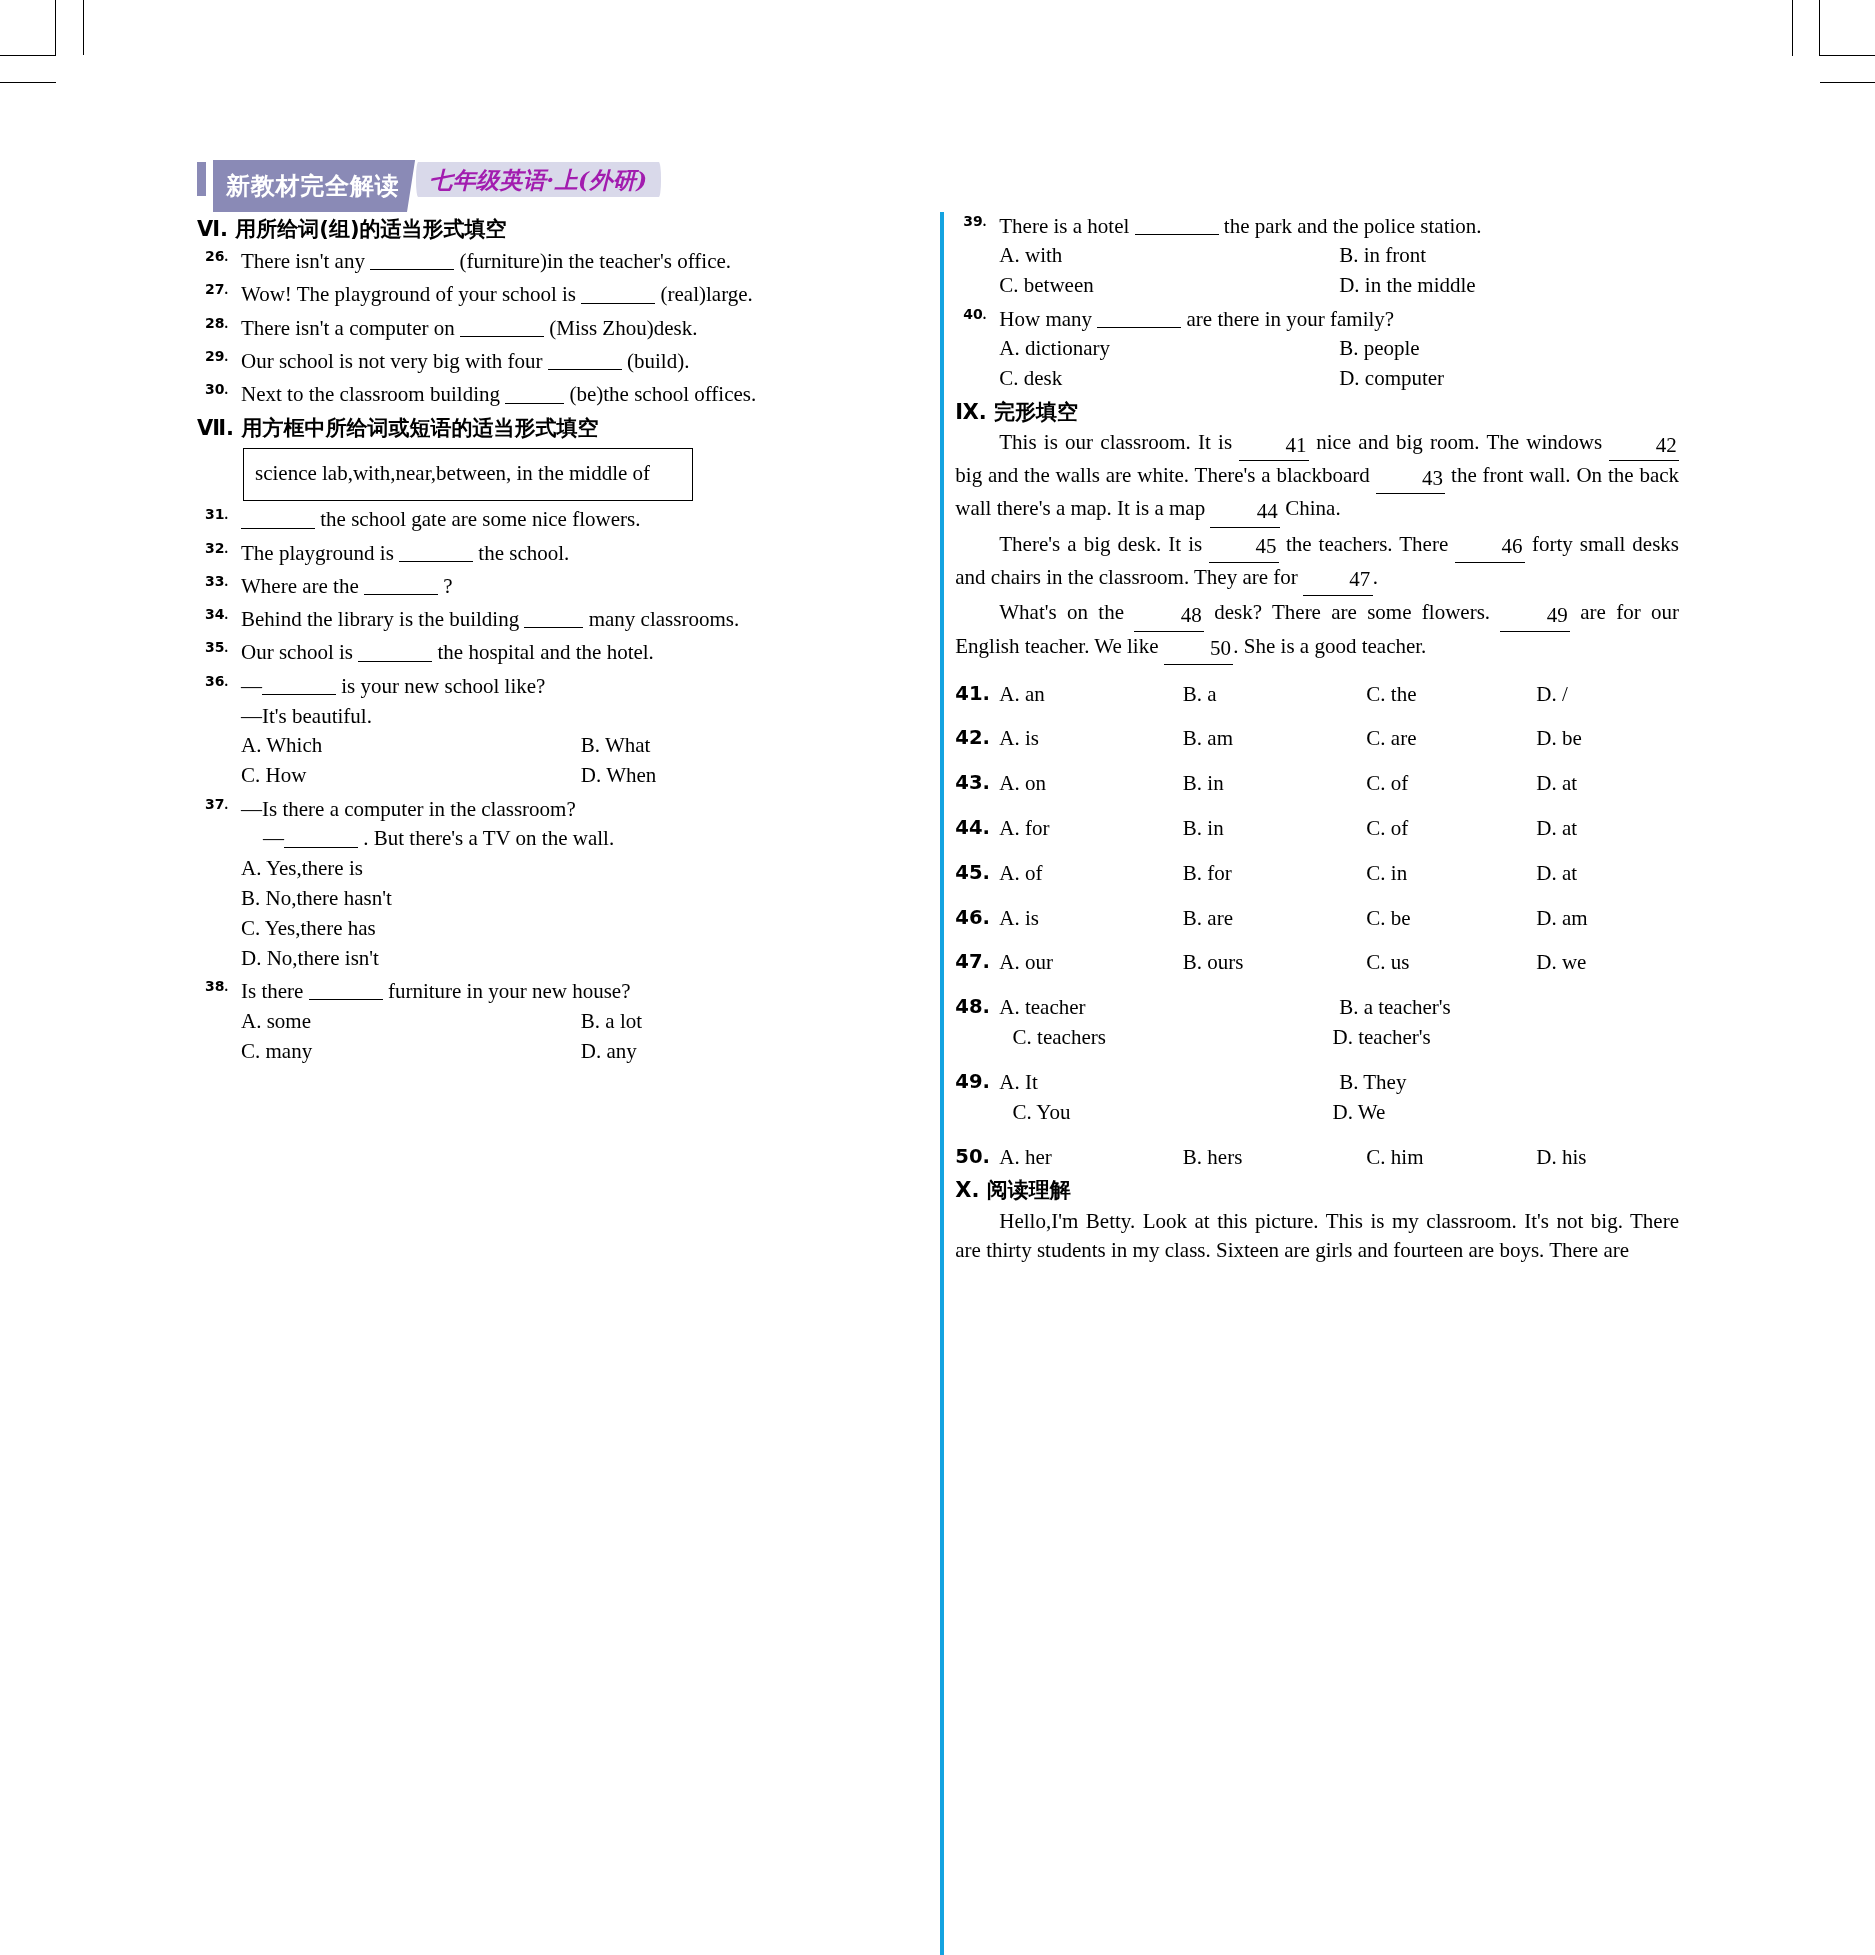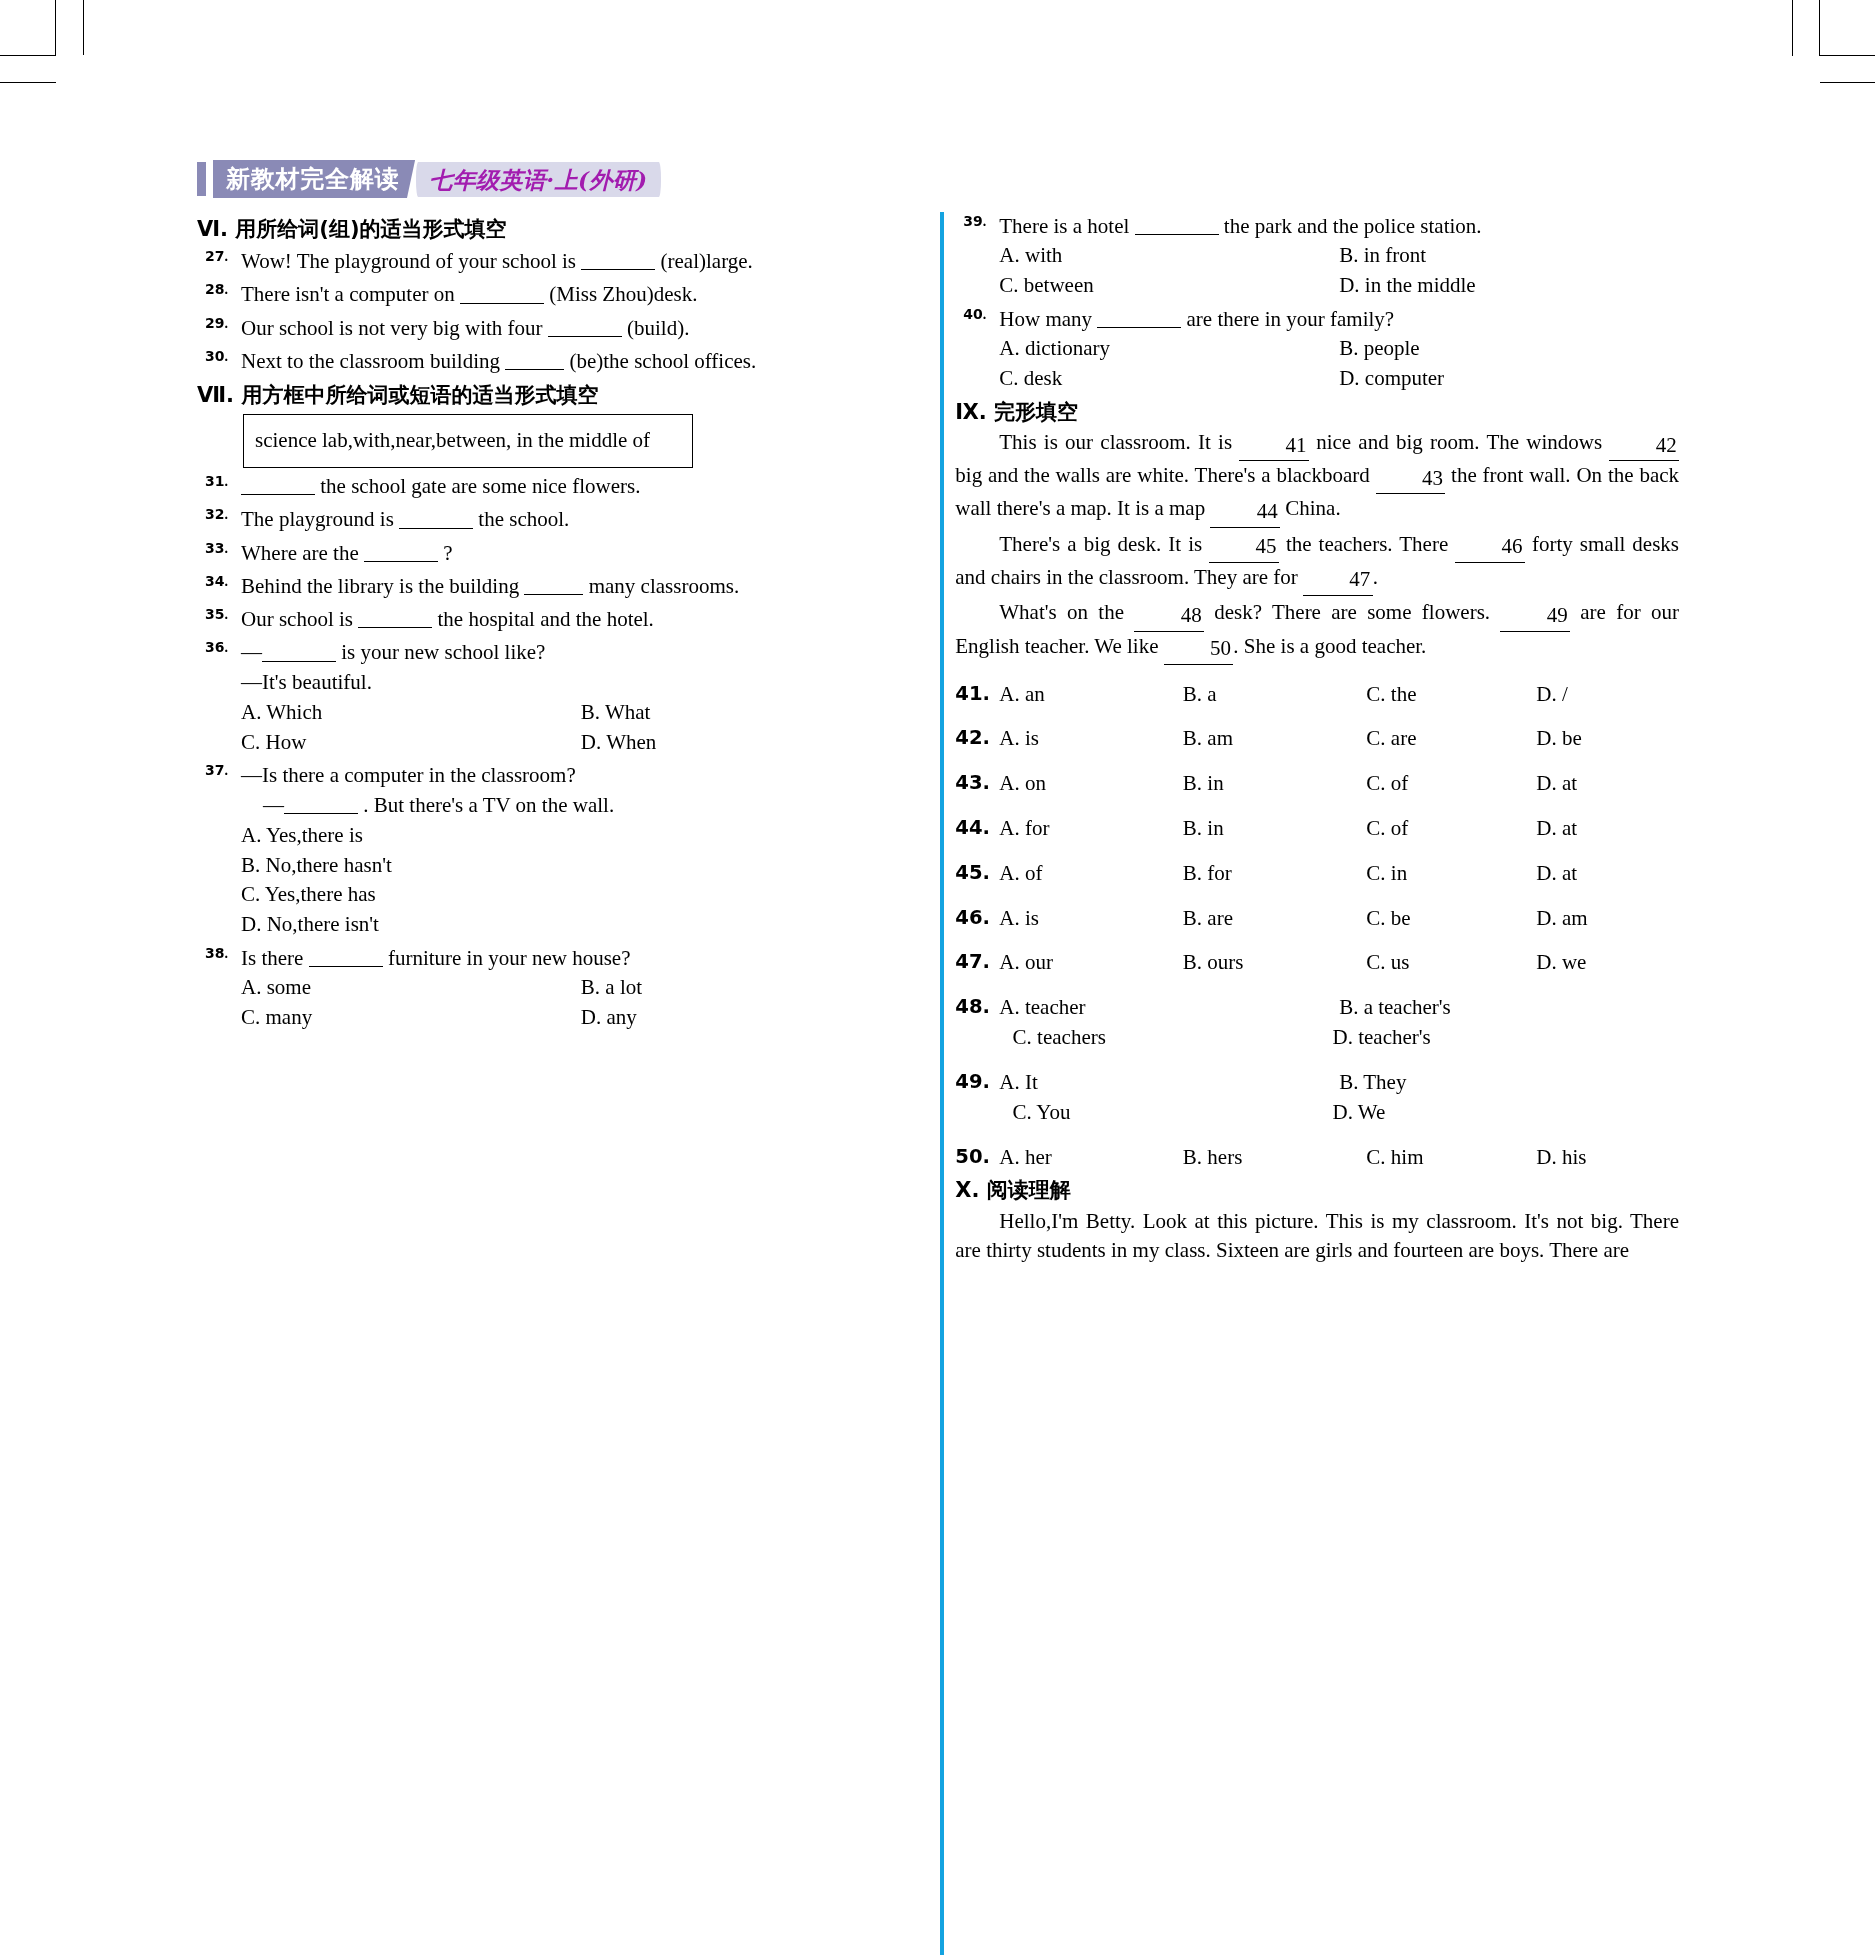--- a/index.html
+++ b/index.html
@@ -21,21 +21,21 @@
     width:1482px; height:2237px;
   }
 
   
   #runhead{position:relative;height:47px;}
   .rh-bar{
     position:absolute;left:0;top:5.5px;width:8.6px;height:34px;
     background:#8a8ab6;
   }
   .rh-chip{
-    position:absolute;left:15.6px;top:3.9px;height:38px;
+    position:absolute;left:15.6px;top:3.9px;height:52px;
     padding:0 15.6px 0 13.3px;
     background:#8a8ab6;
     display:flex;align-items:center;
     clip-path:polygon(0 0,100% 0,96% 100%,0 100%);
   }
   .rh-chip span{
     font-family:"DejaVu Sans","Liberation Sans",sans-serif;
     font-weight:700;font-size:24px;color:#ffffff;
     letter-spacing:0.8px;line-height:1;
   }
@@ -179,20 +179,26 @@
     </div>
   </div>
 
   <div id="cols">
     <div id="divider"></div>
 
     <div class="col left">
 
       <div class="sec">Ⅵ. 用所给词(组)的适当形式填空</div>
 
+      <div class="q">
+        <span class="num"><span>26</span><span class="dot">.</span></span>
+        <span>There isn't any</span>
+        <span class="blank bl-l"></span>
+        <span>(furniture)in the teacher's office.</span>
+      </div>
 
       <div class="q">
         <span class="num"><span>27</span><span class="dot">.</span></span>
         <span>Wow!  The playground of your school is</span>
         <span class="blank bl-m"></span>
         <span>(real)large.</span>
       </div>
 
       <div class="q">
         <span class="num"><span>28</span><span class="dot">.</span></span>

